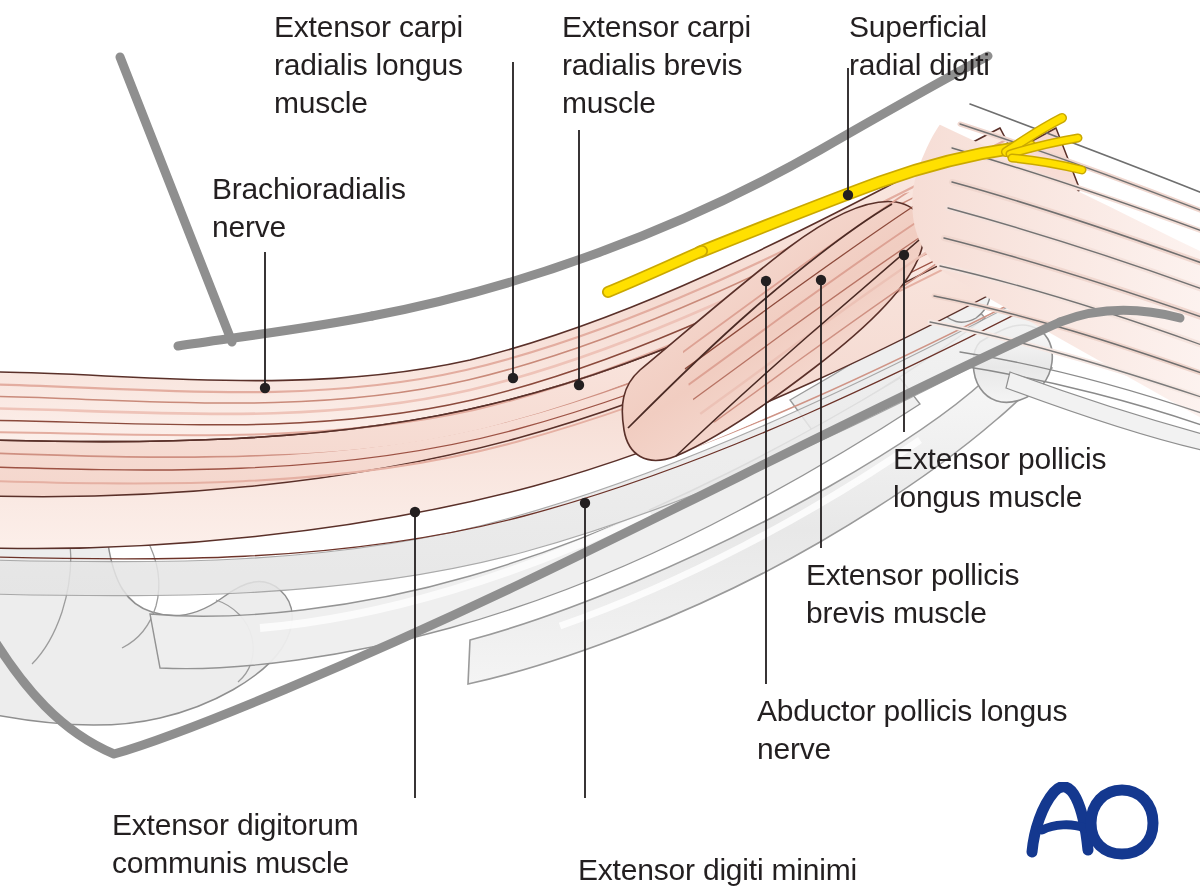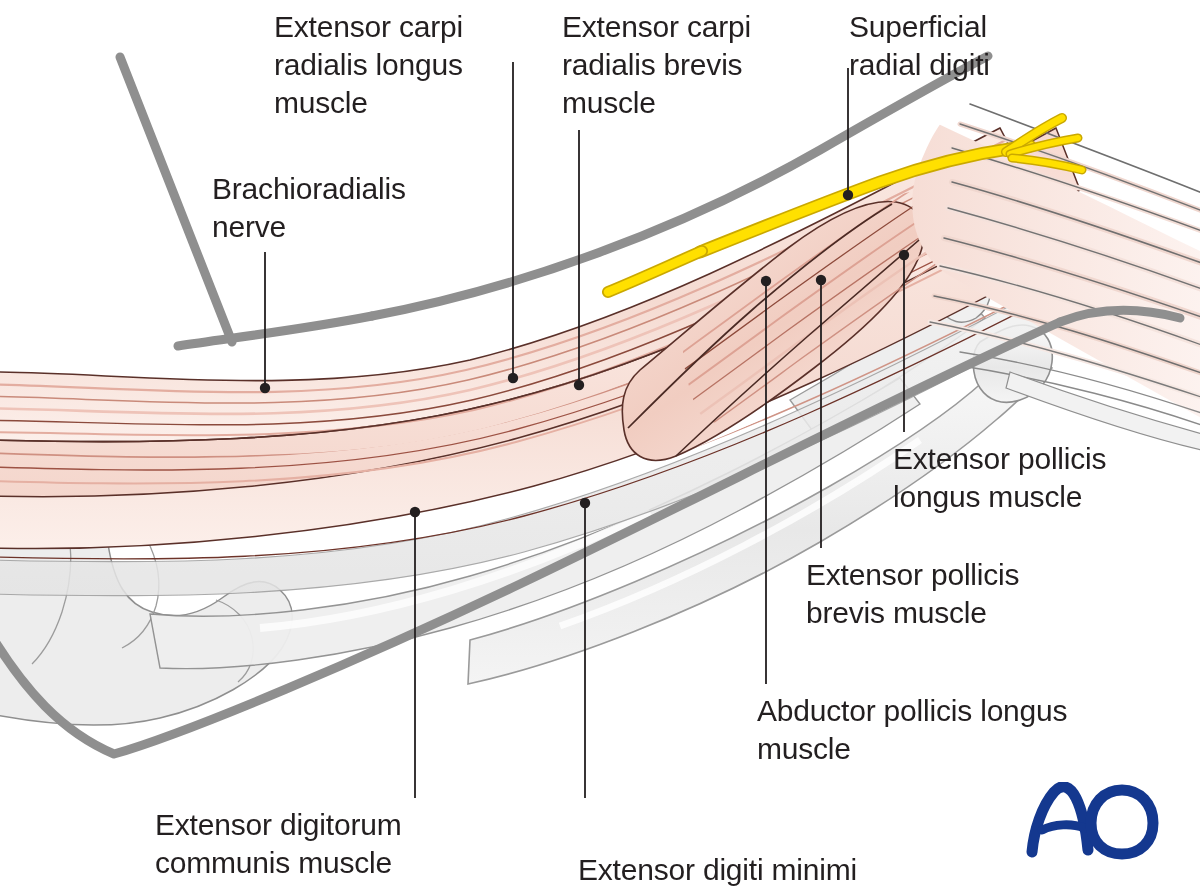--- a/index.html
+++ b/index.html
@@ -294,22 +294,22 @@
 muscle</div>
       <div class="label align-left" style="left: 849px; top: 8px;">Superficial
 radial digiti</div>
       <div class="label align-left" style="left: 212px; top: 170px;">Brachioradialis
 nerve</div>
       <div class="label align-left" style="left: 893px; top: 440px;">Extensor pollicis
 longus muscle</div>
       <div class="label align-left" style="left: 806px; top: 556px;">Extensor pollicis
 brevis muscle</div>
       <div class="label align-left" style="left: 757px; top: 692px;">Abductor pollicis longus
-muscle</div>
-      <div class="label align-left" style="left: 112px; top: 806px; margin-left: 43px;">Extensor digitorum
+nerve</div>
+      <div class="label align-left" style="left: 112px; top: 806px;">Extensor digitorum
 communis muscle</div>
       <div class="label align-left" style="left: 578px; top: 851px;">Extensor digiti minimi
 muscle</div>
     </div>
 
   <div class="logo-wrap">
     <svg viewBox="0 0 140 80" width="140" height="80">
       <g id="logo-strokes" fill="none" stroke-linecap="round" stroke-linejoin="round">
         <path d="M 10,70 C 12,48 20,24 32,10 C 40,1 48,4 54,16 C 60,28 64,48 66,68" stroke-width="11" stroke="#14388f"></path>
         <path d="M 20,48 C 32,42 50,41 62,46" stroke-width="9" stroke="#14388f"></path>

